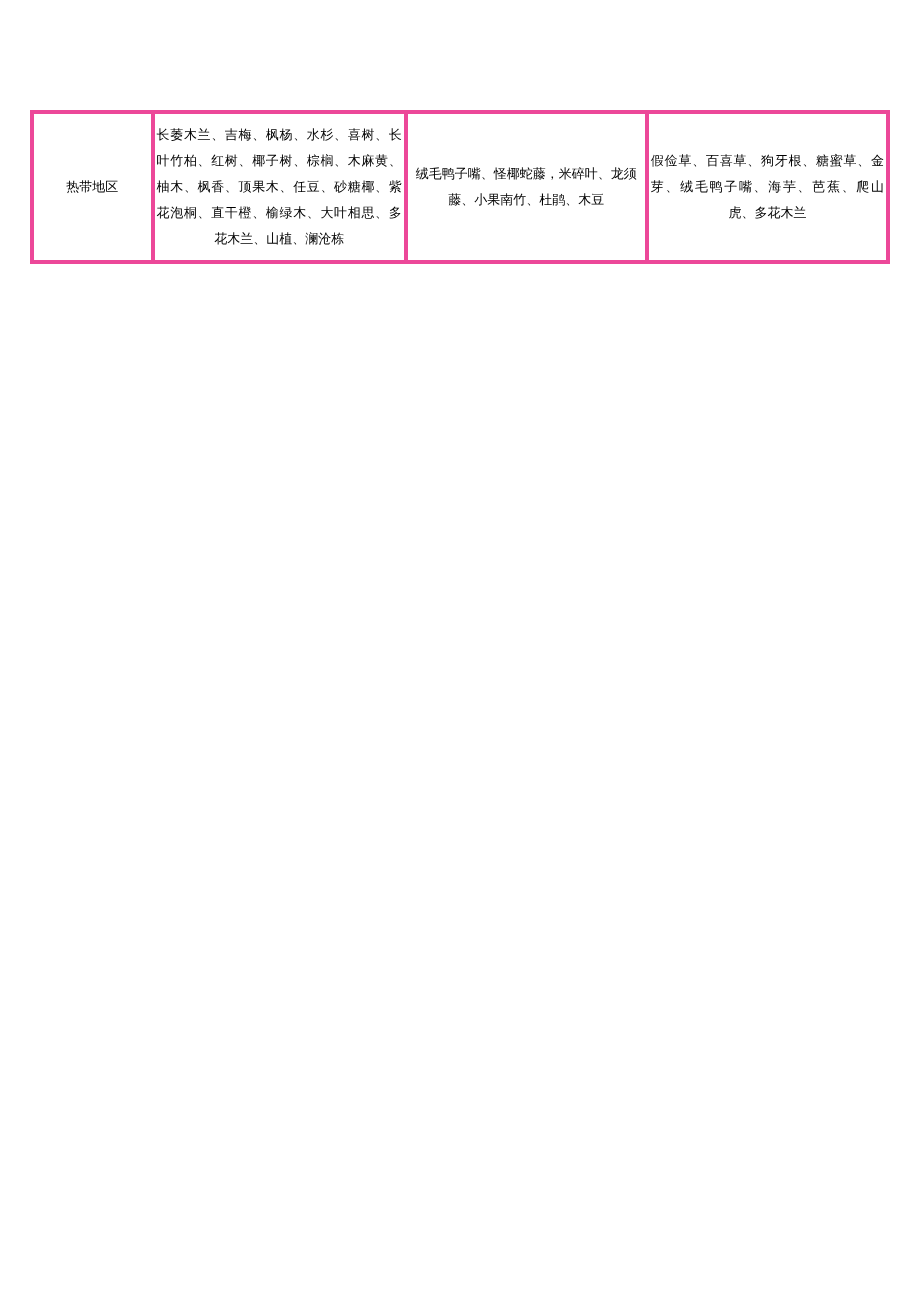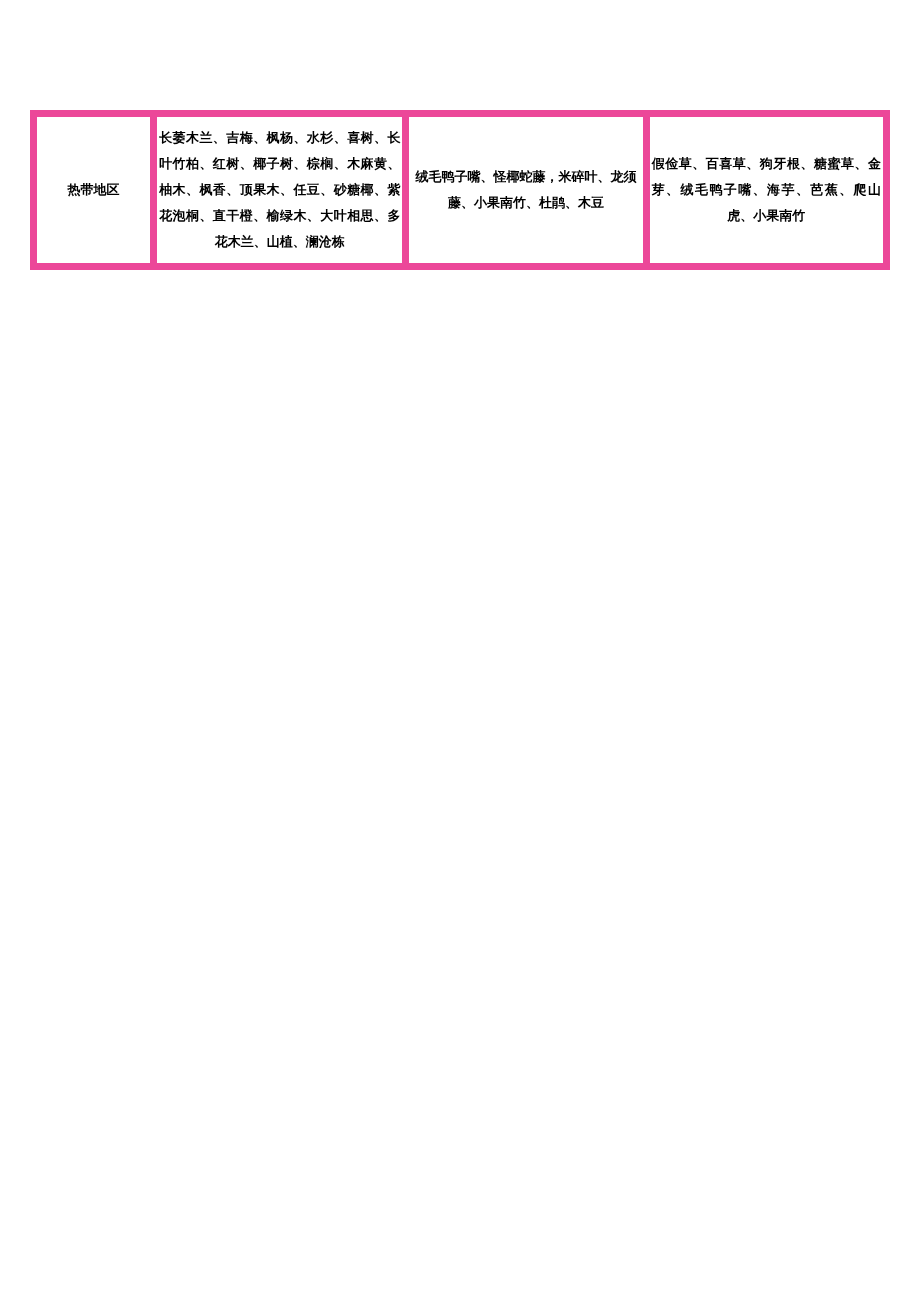--- a/index.html
+++ b/index.html
@@ -14,26 +14,25 @@
       color: #000000;
       width: 920px;
       padding: 110px 30px 0 30px;
     }
     table {
       width: 100%;
       border-collapse: collapse;
       table-layout: fixed;
     }
     td {
-      border: 7px solid #ec4899;
+      border: 4px solid #ec4899;
       padding: 8px 4px;
       vertical-align: middle;
       line-height: 2.0;
       text-align: center;
-      font-weight: bold;
     }
     td.col1 {
       width: 100px;
       text-align: center;
     }
     td.col2 {
       width: 210px;
       text-align: justify;
       text-align-last: center;
       padding: 8px 2px;
@@ -52,16 +51,16 @@
   </style>
 </head>
 <body>
 
 <table>
   <tbody>
       <tr>
     <td class="col1">热带地区</td>
     <td class="col2">长萎木兰、吉梅、枫杨、水杉、喜树、长叶竹柏、红树、椰子树、棕榈、木麻黄、柚木、枫香、顶果木、任豆、砂糖椰、紫花泡桐、直干橙、榆绿木、大叶相思、多花木兰、山植、澜沧栋</td>
     <td class="col3">绒毛鸭子嘴、怪椰蛇藤，米碎叶、龙须藤、小果南竹、杜鹃、木豆</td>
-    <td class="col4">假俭草、百喜草、狗牙根、糖蜜草、金芽、绒毛鸭子嘴、海芋、芭蕉、爬山虎、小果南竹</td>
+    <td class="col4">假俭草、百喜草、狗牙根、糖蜜草、金芽、绒毛鸭子嘴、海芋、芭蕉、爬山虎、多花木兰</td>
   </tr>
 </tbody>
   </table>
 
 </body></html>

